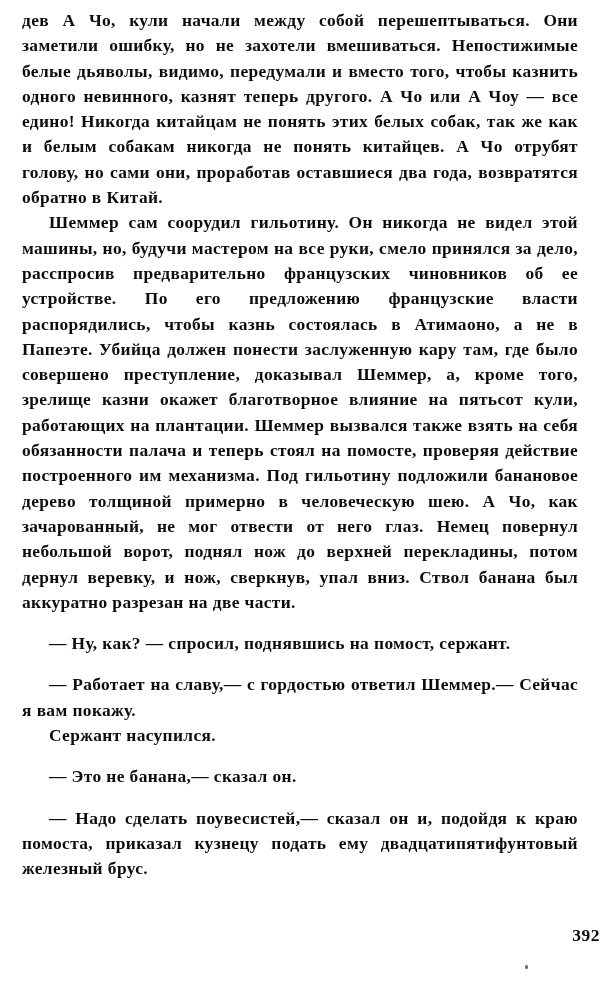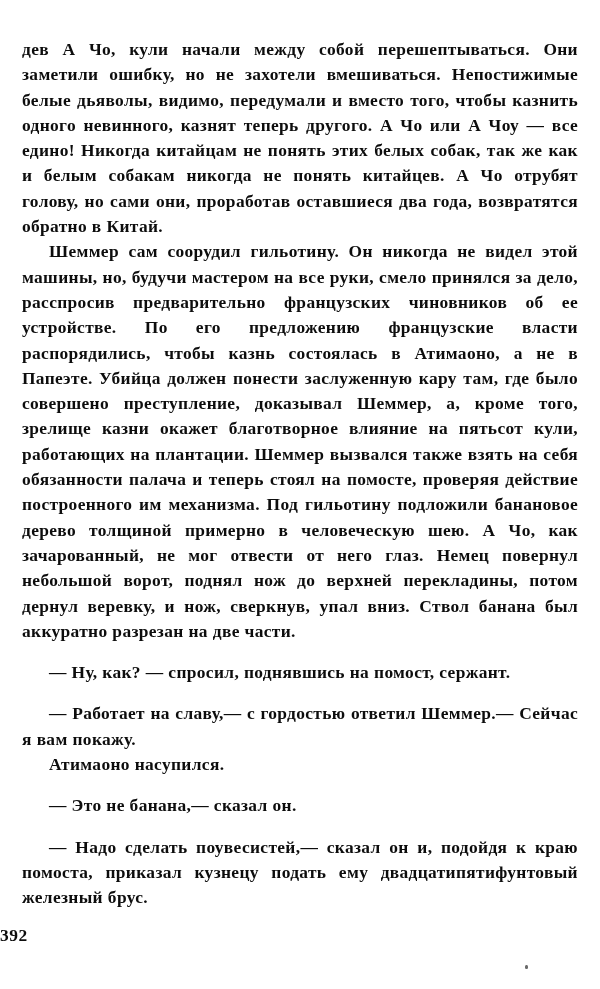--- a/index.html
+++ b/index.html
@@ -33,32 +33,31 @@
     word-spacing: 0.01em;
     font-weight: 600;
   }
   .para {
     margin: 0;
     text-indent: 1.55em;
     text-align: justify;
   }
   .para.no-indent {
     text-indent: 0;
-    margin-top: 29px;
   }
   .para.dash {
     text-indent: 1.55em;
     margin-top: 16px;
   }
   .folio {
     position: absolute;
     left: 0;
     right: 0;
     top: 925px;
-    text-align: left;
+    text-align: right;
     font-size: 17.4px;
     font-weight: 600;
     letter-spacing: 0.03em;
   }
   .speck {
     position: absolute;
     width: 3px;
     height: 4px;
     background: #3a3a3a;
     border-radius: 40%;
@@ -67,19 +66,19 @@
 </style>
 </head>
 <body>
 
 <div class="page">
   <div class="body-text">
     <p class="para no-indent">дев А Чо, кули начали между собой перешептываться. Они заметили ошибку, но не захотели вмешиваться. Непостижимые белые дьяволы, видимо, передумали и вместо того, чтобы казнить одного невинного, казнят теперь другого. А Чо или А Чоу — все едино! Никогда китайцам не понять этих белых собак, так же как и белым собакам никогда не понять китайцев. А Чо отрубят голову, но сами они, проработав оставшиеся два года, возвратятся обратно в Китай.</p>
     <p class="para">Шеммер сам соорудил гильотину. Он никогда не видел этой машины, но, будучи мастером на все руки, смело принялся за дело, расспросив предварительно французских чиновников об ее устройстве. По его предложению французские власти распорядились, чтобы казнь состоялась в Атимаоно, а не в Папеэте. Убийца должен понести заслуженную кару там, где было совершено преступление, доказывал Шеммер, а, кроме того, зрелище казни окажет благотворное влияние на пятьсот кули, работающих на плантации.  Шеммер вызвался также взять на себя обязанности палача и теперь стоял на помосте, проверяя действие построенного им механизма. Под гильотину подложили банановое дерево толщиной примерно в человеческую шею. А Чо, как зачарованный, не мог отвести от него глаз. Немец повернул небольшой ворот, поднял нож до верхней перекладины, потом дернул веревку, и нож, сверкнув, упал вниз. Ствол банана был аккуратно разрезан на две части.</p>
     <p class="para dash">— Ну, как? — спросил, поднявшись на помост, сержант.</p>
     <p class="para dash">— Работает на славу,— с гордостью ответил Шеммер.— Сейчас я вам покажу.</p>
-    <p class="para">Атимаоно  насупился.</p>
+    <p class="para">Сержант  насупился.</p>
     <p class="para dash">— Это не банана,— сказал он.</p>
     <p class="para dash">— Надо сделать поувесистей,— сказал он и, подойдя к краю помоста, приказал кузнецу подать ему двадцатипятифунтовый железный брус.</p>
   </div>
   <div class="folio">392</div>
   <div class="speck" style="left:525px; top:965px;"></div>
 </div>
 
 </body></html>

